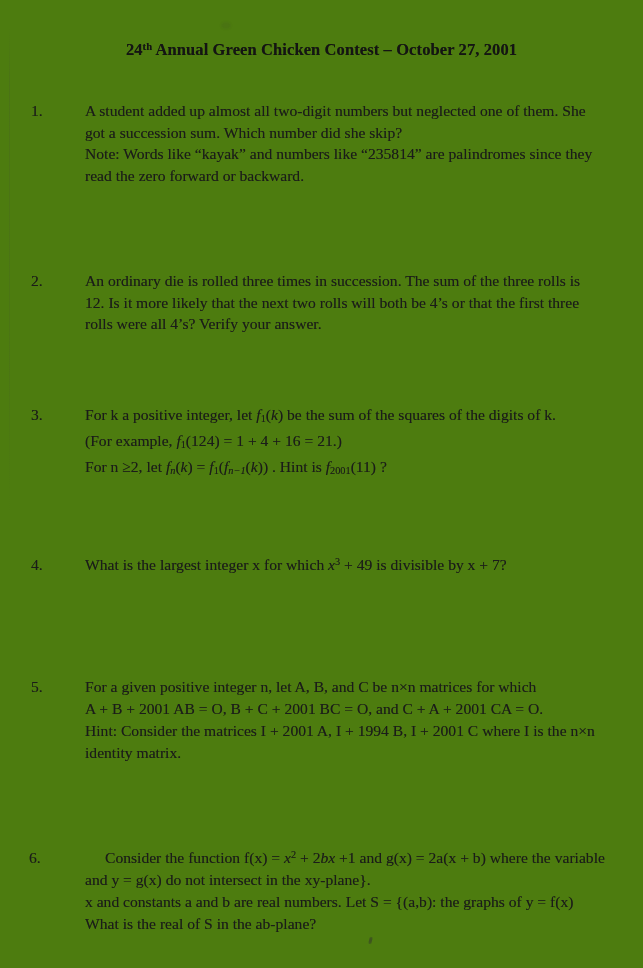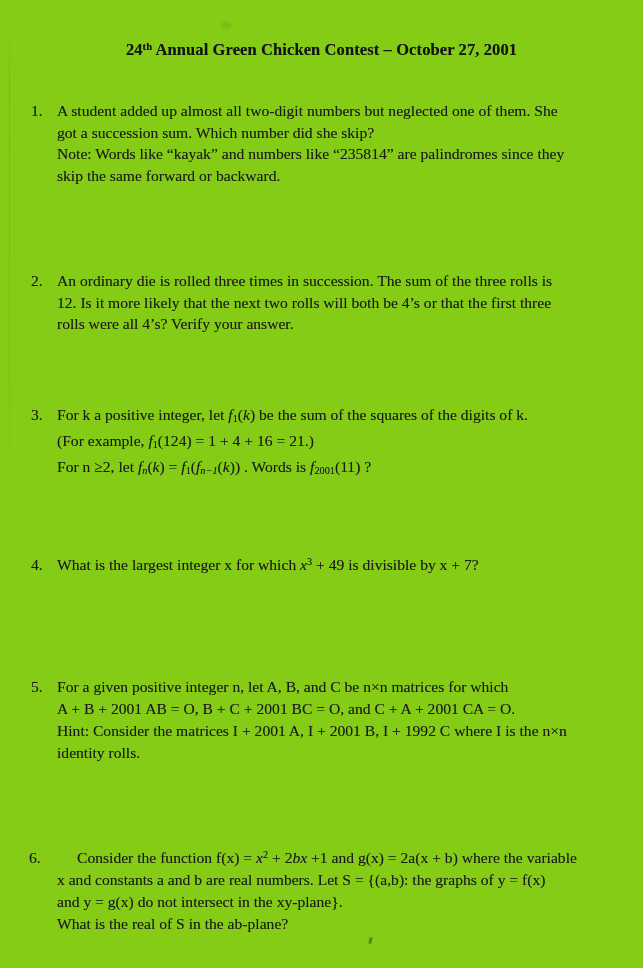--- a/index.html
+++ b/index.html
@@ -4,42 +4,42 @@
 <style>
   html,body{margin:0;padding:0;}
   body{
     width:643px;height:968px;overflow:hidden;
     font-family:"Liberation Serif","DejaVu Serif",serif;
     background:#e9e8e5;
   }
   .page{
     position:relative;width:643px;height:968px;overflow:hidden;
     color:#1b1b1b;
-    background-color:#84cc16;
+    background-color:#4d7c0f;
     background-image:
       repeating-linear-gradient(47deg, rgba(0,0,0,0.012) 0 2px, rgba(255,255,255,0.012) 2px 4px),
       radial-gradient(circle at 12% 18%, rgba(0,0,0,0.028), transparent 42%),
       radial-gradient(circle at 72% 8%, rgba(0,0,0,0.02), transparent 45%),
       radial-gradient(circle at 38% 58%, rgba(0,0,0,0.018), transparent 50%),
       radial-gradient(circle at 88% 82%, rgba(0,0,0,0.03), transparent 42%),
       linear-gradient(180deg,#edecе9 0%, #e9e8e5 45%, #eae9e6 100%);
   }
   .title{
     position:absolute;top:40px;left:0;width:643px;
     text-align:center;font-weight:bold;font-size:16.5px;letter-spacing:0.1px;
     color:#141414;text-shadow:0 0 0.5px rgba(0,0,0,0.45);
   }
   .title sup{font-size:64%;position:relative;top:-0.45em;vertical-align:baseline;}
   .question{
     position:absolute;left:57px;right:18px;
     font-size:15.6px;line-height:21.5px;
     text-shadow:0 0 0.45px rgba(10,10,10,0.4);
   }
   .qnum{position:absolute;left:-26px;top:0;}
-  .line{white-space:nowrap;}
+  .line{white-space:nowrap;margin-left:28px;}
   .q1{top:100px;}
   .q2{top:270px;}
   .q3{top:402px;line-height:26px;}
   .q4{top:554px;}
   .q5{top:676px;line-height:22px;}
   .q6{top:847px;line-height:22px;}
   .q6 .line:first-child{padding-left:20px;}
   .q6 .qnum{left:-28px;}
   .it{font-style:italic;}
   .ul{text-underline-offset:2px;}
@@ -70,57 +70,57 @@
 
   <div class="title"><span>24</span><sup>th</sup><span> Annual Green Chicken Contest – October 27, 2001</span></div>
 
   <div id="questions">
       <div class="question q1">
         <span class="qnum">1.</span>
         <div class="qbody">
           <div class="line"><span>A student added up almost all two-digit numbers but neglected one of them.  She</span></div>
           <div class="line"><span>got a succession sum.  Which number did she skip?</span></div>
           <div class="line"><span>Note:  Words like “kayak” and numbers like “235814” are </span><span class="ul">palindromes</span><span> since they</span></div>
-          <div class="line"><span>skip the same forward or backward.</span></div>
+          <div class="line"><span>read the zero forward or backward.</span></div>
         </div>
       </div>
       <div class="question q2">
         <span class="qnum">2.</span>
         <div class="qbody">
           <div class="line"><span>An ordinary die is rolled three times in succession.  The sum of the three rolls is</span></div>
           <div class="line"><span>12.  Is it more likely that the next two rolls will both be 4’s or that the first three</span></div>
           <div class="line"><span>rolls were all 4’s?  Verify your answer.</span></div>
         </div>
       </div>
       <div class="question q3">
         <span class="qnum">3.</span>
         <div class="qbody">
           <div class="line"><span>For k a positive integer, let </span><span class="it">f</span><sub>1</sub><span>(</span><span class="it">k</span><span>) be the sum of the squares of the digits of k.</span></div>
           <div class="line"><span>(For example, </span><span class="it">f</span><sub>1</sub><span>(124) = 1 + 4 + 16 = 21.)</span></div>
-          <div class="line"><span>For n ≥2, let </span><span class="it">f</span><sub class="it">n</sub><span>(</span><span class="it">k</span><span>) = </span><span class="it">f</span><sub>1</sub><span>(</span><span class="it">f</span><sub class="it">n−1</sub><span>(</span><span class="it">k</span><span>)) . Words is </span><span class="it">f</span><sub>2001</sub><span>(11) ?</span></div>
+          <div class="line"><span>For n ≥2, let </span><span class="it">f</span><sub class="it">n</sub><span>(</span><span class="it">k</span><span>) = </span><span class="it">f</span><sub>1</sub><span>(</span><span class="it">f</span><sub class="it">n−1</sub><span>(</span><span class="it">k</span><span>)) . Hint is </span><span class="it">f</span><sub>2001</sub><span>(11) ?</span></div>
         </div>
       </div>
       <div class="question q4">
         <span class="qnum">4.</span>
         <div class="qbody">
           <div class="line"><span>What is the largest integer x for which  </span><span class="it">x</span><sup>3</sup><span> + 49 is divisible by x + 7?</span></div>
         </div>
       </div>
       <div class="question q5">
         <span class="qnum">5.</span>
         <div class="qbody">
           <div class="line"><span>For a given positive integer n, let A, B, and C be n×n matrices for which</span></div>
           <div class="line"><span>A + B + 2001 AB = O, B + C + 2001 BC = O, and C + A + 2001 CA = O.</span></div>
-          <div class="line"><span>Hint:  Consider the matrices I + 2001 A, I + 2001 B, I + 1992 C where I is the n×n</span></div>
-          <div class="line"><span>identity rolls.</span></div>
+          <div class="line"><span>Hint:  Consider the matrices I + 2001 A, I + 1994 B, I + 2001 C where I is the n×n</span></div>
+          <div class="line"><span>identity matrix.</span></div>
         </div>
       </div>
       <div class="question q6">
         <span class="qnum">6.</span>
         <div class="qbody">
           <div class="line"><span>Consider the function f(x) = </span><span class="it">x</span><sup>2</sup><span> + 2</span><span class="it">bx</span><span> +1 and g(x) = 2a(x + b) where the variable</span></div>
+          <div class="line"><span>and y = g(x) do not intersect in the xy-plane}.</span></div>
           <div class="line"><span>x and constants a and b are real numbers.  Let S = {(a,b): the graphs of y = f(x)</span></div>
-          <div class="line"><span>and y = g(x) do not intersect in the xy-plane}.</span></div>
           <div class="line"><span>What is the real of S in the ab-plane?</span></div>
         </div>
       </div>
     </div>
 </div>
 
 </body></html>

